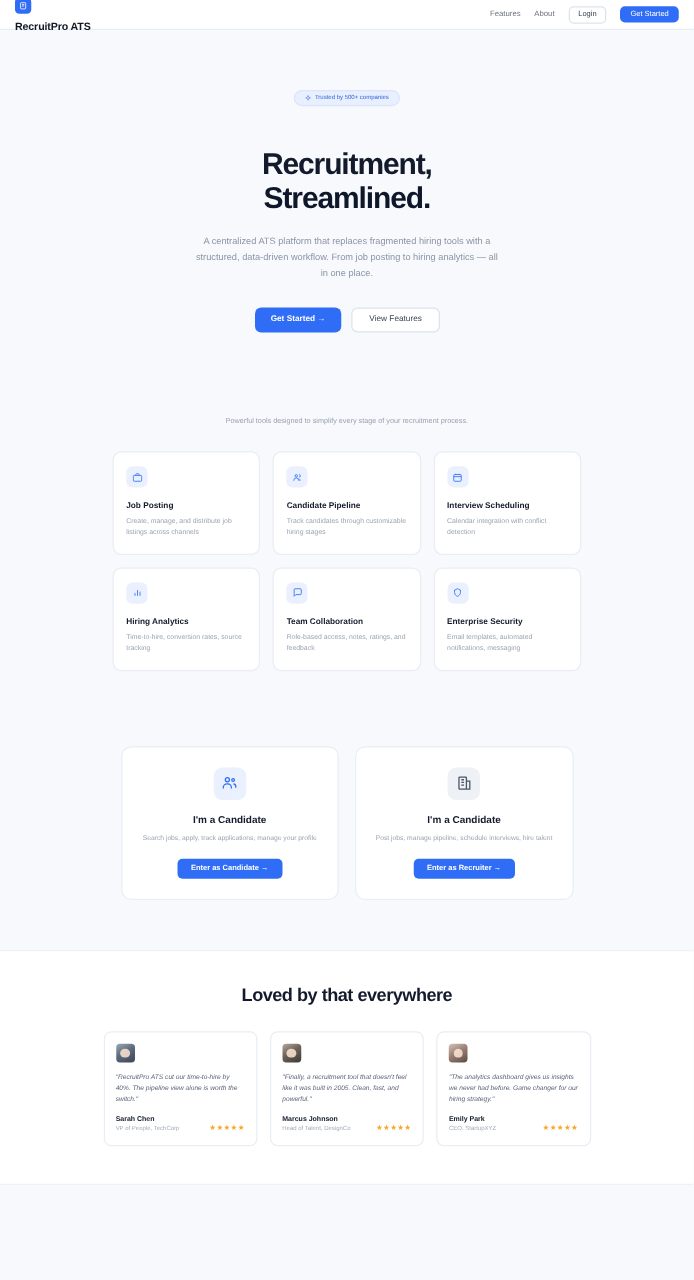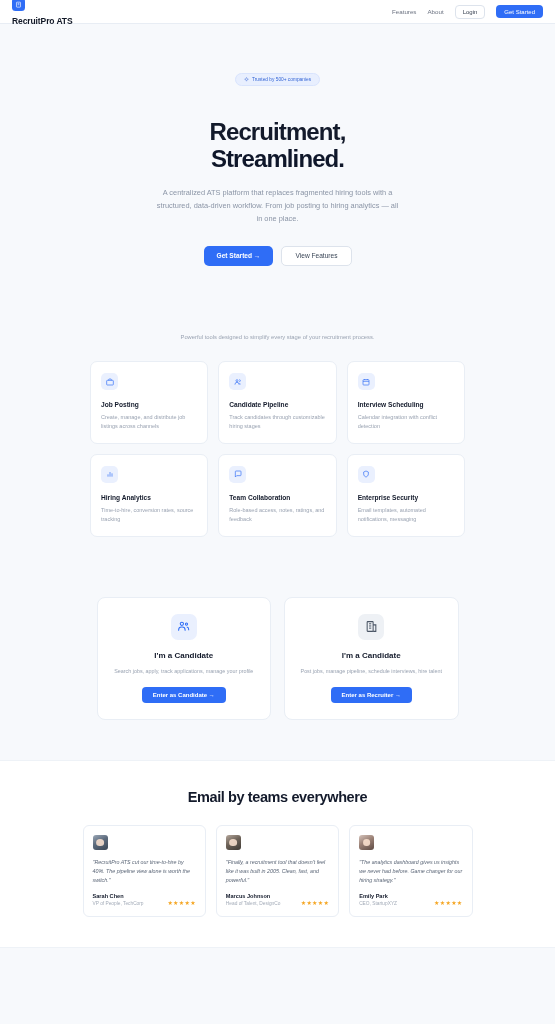--- a/index.html
+++ b/index.html
@@ -304,21 +304,21 @@
         <h3>I'm a Candidate</h3>
         <p>Post jobs, manage pipeline, schedule interviews, hire talent</p>
         <button class="pbtn">Enter as Recruiter  →</button>
       </div>
 
     </div>
   </div>
 
   <div class="testi-band">
     <div class="sec-head">
-      <h2>Email by teams everywhere</h2>
+      <h2>Loved by that everywhere</h2>
     </div>
 
     <div class="grid3t">
 
       <div class="tcard">
         <div class="avatar av1"></div>
         <div class="tquote">"RecruitPro ATS cut our time-to-hire by 40%. The pipeline view alone is worth the switch."</div>
         <div class="tfoot">
           <div>
             <div class="tname">Sarah Chen</div>

